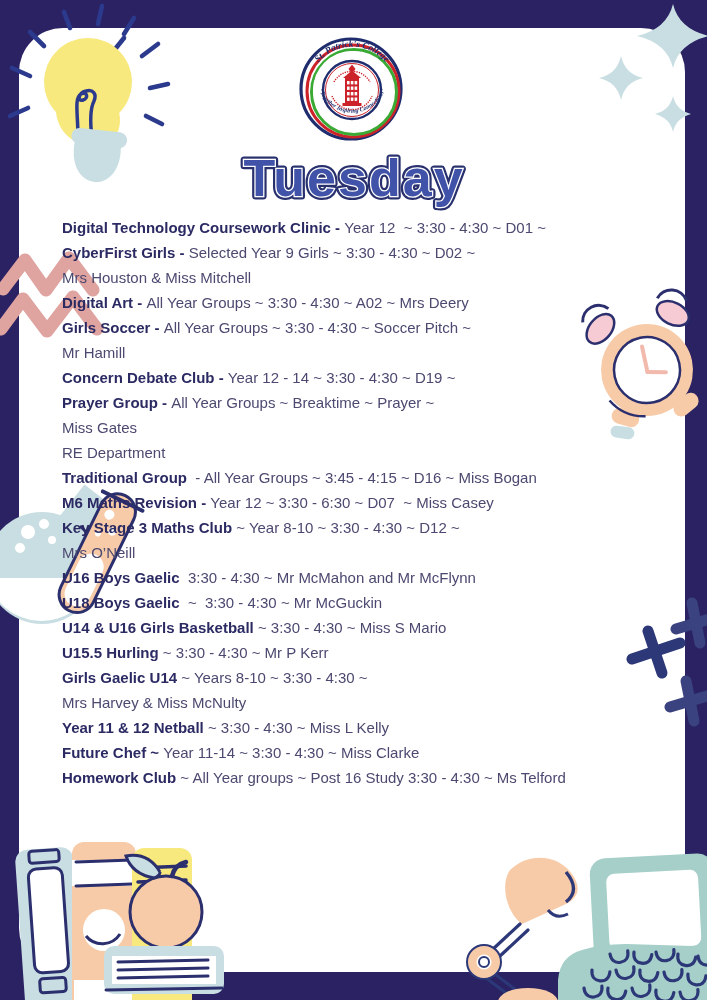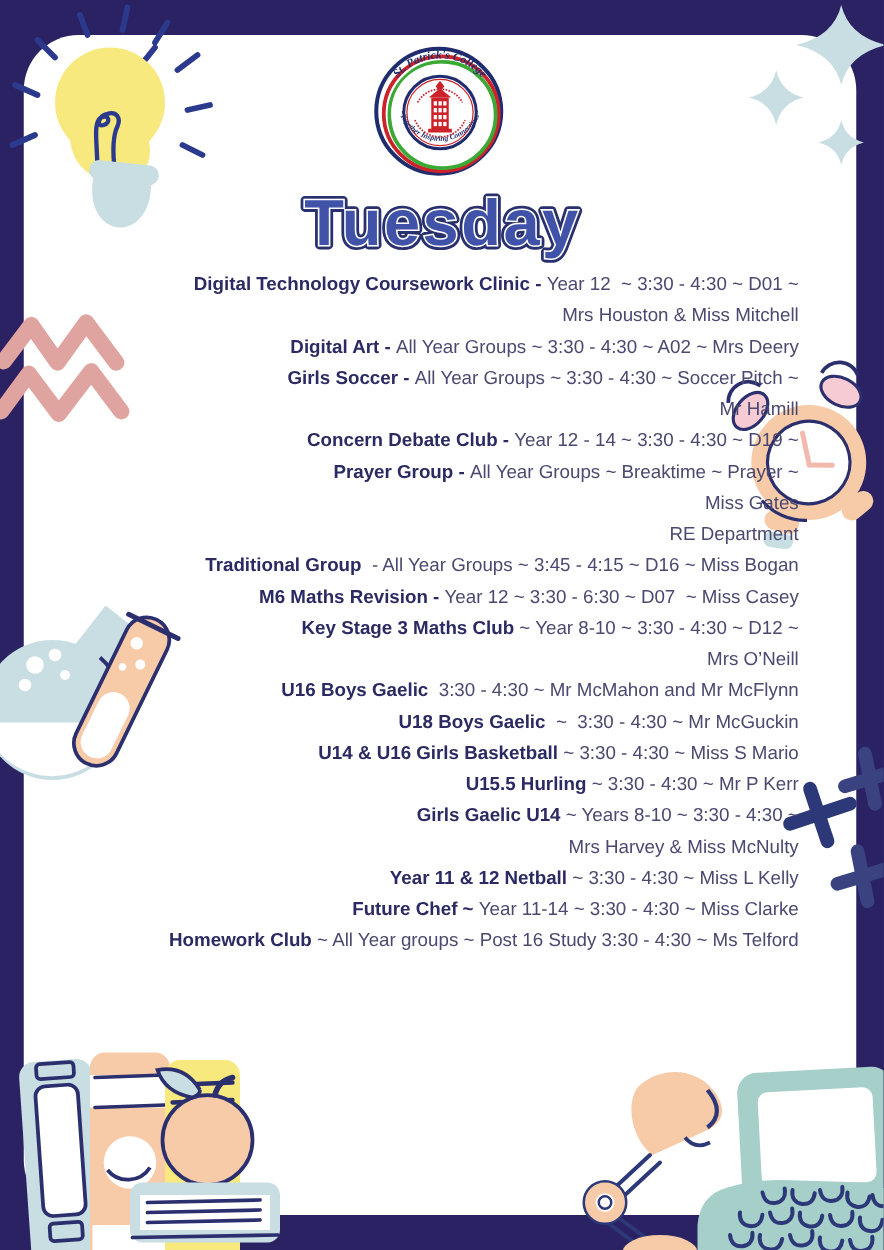--- a/index.html
+++ b/index.html
@@ -3,21 +3,21 @@
 <meta charset="utf-8">
 <style>
   html,body{margin:0;padding:0;background:#2a2263;}
   .page{position:relative;width:707px;height:1000px;background:#2a2263;overflow:hidden;
         font-family:"Liberation Sans",sans-serif;}
   .card{position:absolute;left:19px;top:28px;width:666px;height:944px;background:#ffffff;
         border-radius:44px;}
   .deco{position:absolute;pointer-events:none;}
   .logo{position:absolute;left:296px;top:34px;}
   .title{position:absolute;left:0;top:142px;width:614px;text-align:center;}
-  .schedule{position:absolute;left:38px;top:215px;width:601px;text-align:right;
+  .schedule{position:absolute;left:62px;top:215px;width:601px;text-align:left;
             color:#4b4970;font-size:15px;line-height:25px;}
   .line{white-space:pre;}
   .line .b{font-weight:bold;color:#2b2a63;}
   svg{display:block;overflow:visible;}
 </style>
 </head>
 <body>
 
 <div class="page">
 
@@ -238,20 +238,21 @@
       <g font-family="Liberation Sans, sans-serif" font-weight="bold" font-size="52" text-anchor="middle" letter-spacing="2">
         <text x="354" y="54" fill="none" stroke="#28306e" stroke-width="7" stroke-linejoin="round">Tuesday</text>
         <text x="354" y="54" fill="none" stroke="#ffffff" stroke-width="2.5">Tuesday</text>
         <text x="354" y="54" fill="#4053a8">Tuesday</text>
       </g>
     </svg>
   </div>
 
   <div class="schedule">
       <div class="line"><span class="b">Digital Technology Coursework Clinic - </span><span class="r">Year 12  ~ 3:30 - 4:30 ~ D01 ~</span></div>
+      <div class="line"><span class="b">CyberFirst Girls - </span><span class="r">Selected Year 9 Girls ~ 3:30 - 4:30 ~ D02 ~</span></div>
       <div class="line"><span class="r">Mrs Houston &amp; Miss Mitchell</span></div>
       <div class="line"><span class="b">Digital Art - </span><span class="r">All Year Groups ~ 3:30 - 4:30 ~ A02 ~ Mrs Deery</span></div>
       <div class="line"><span class="b">Girls Soccer - </span><span class="r">All Year Groups ~ 3:30 - 4:30 ~ Soccer Pitch ~</span></div>
       <div class="line"><span class="r">Mr Hamill</span></div>
       <div class="line"><span class="b">Concern Debate Club - </span><span class="r">Year 12 - 14 ~ 3:30 - 4:30 ~ D19 ~</span></div>
       <div class="line"><span class="b">Prayer Group - </span><span class="r">All Year Groups ~ Breaktime ~ Prayer ~</span></div>
       <div class="line"><span class="r">Miss Gates</span></div>
       <div class="line"><span class="r">RE Department</span></div>
       <div class="line"><span class="b">Traditional Group </span><span class="r"> - All Year Groups ~ 3:45 - 4:15 ~ D16 ~ Miss Bogan</span></div>
       <div class="line"><span class="b">M6 Maths Revision - </span><span class="r">Year 12 ~ 3:30 - 6:30 ~ D07  ~ Miss Casey</span></div>

